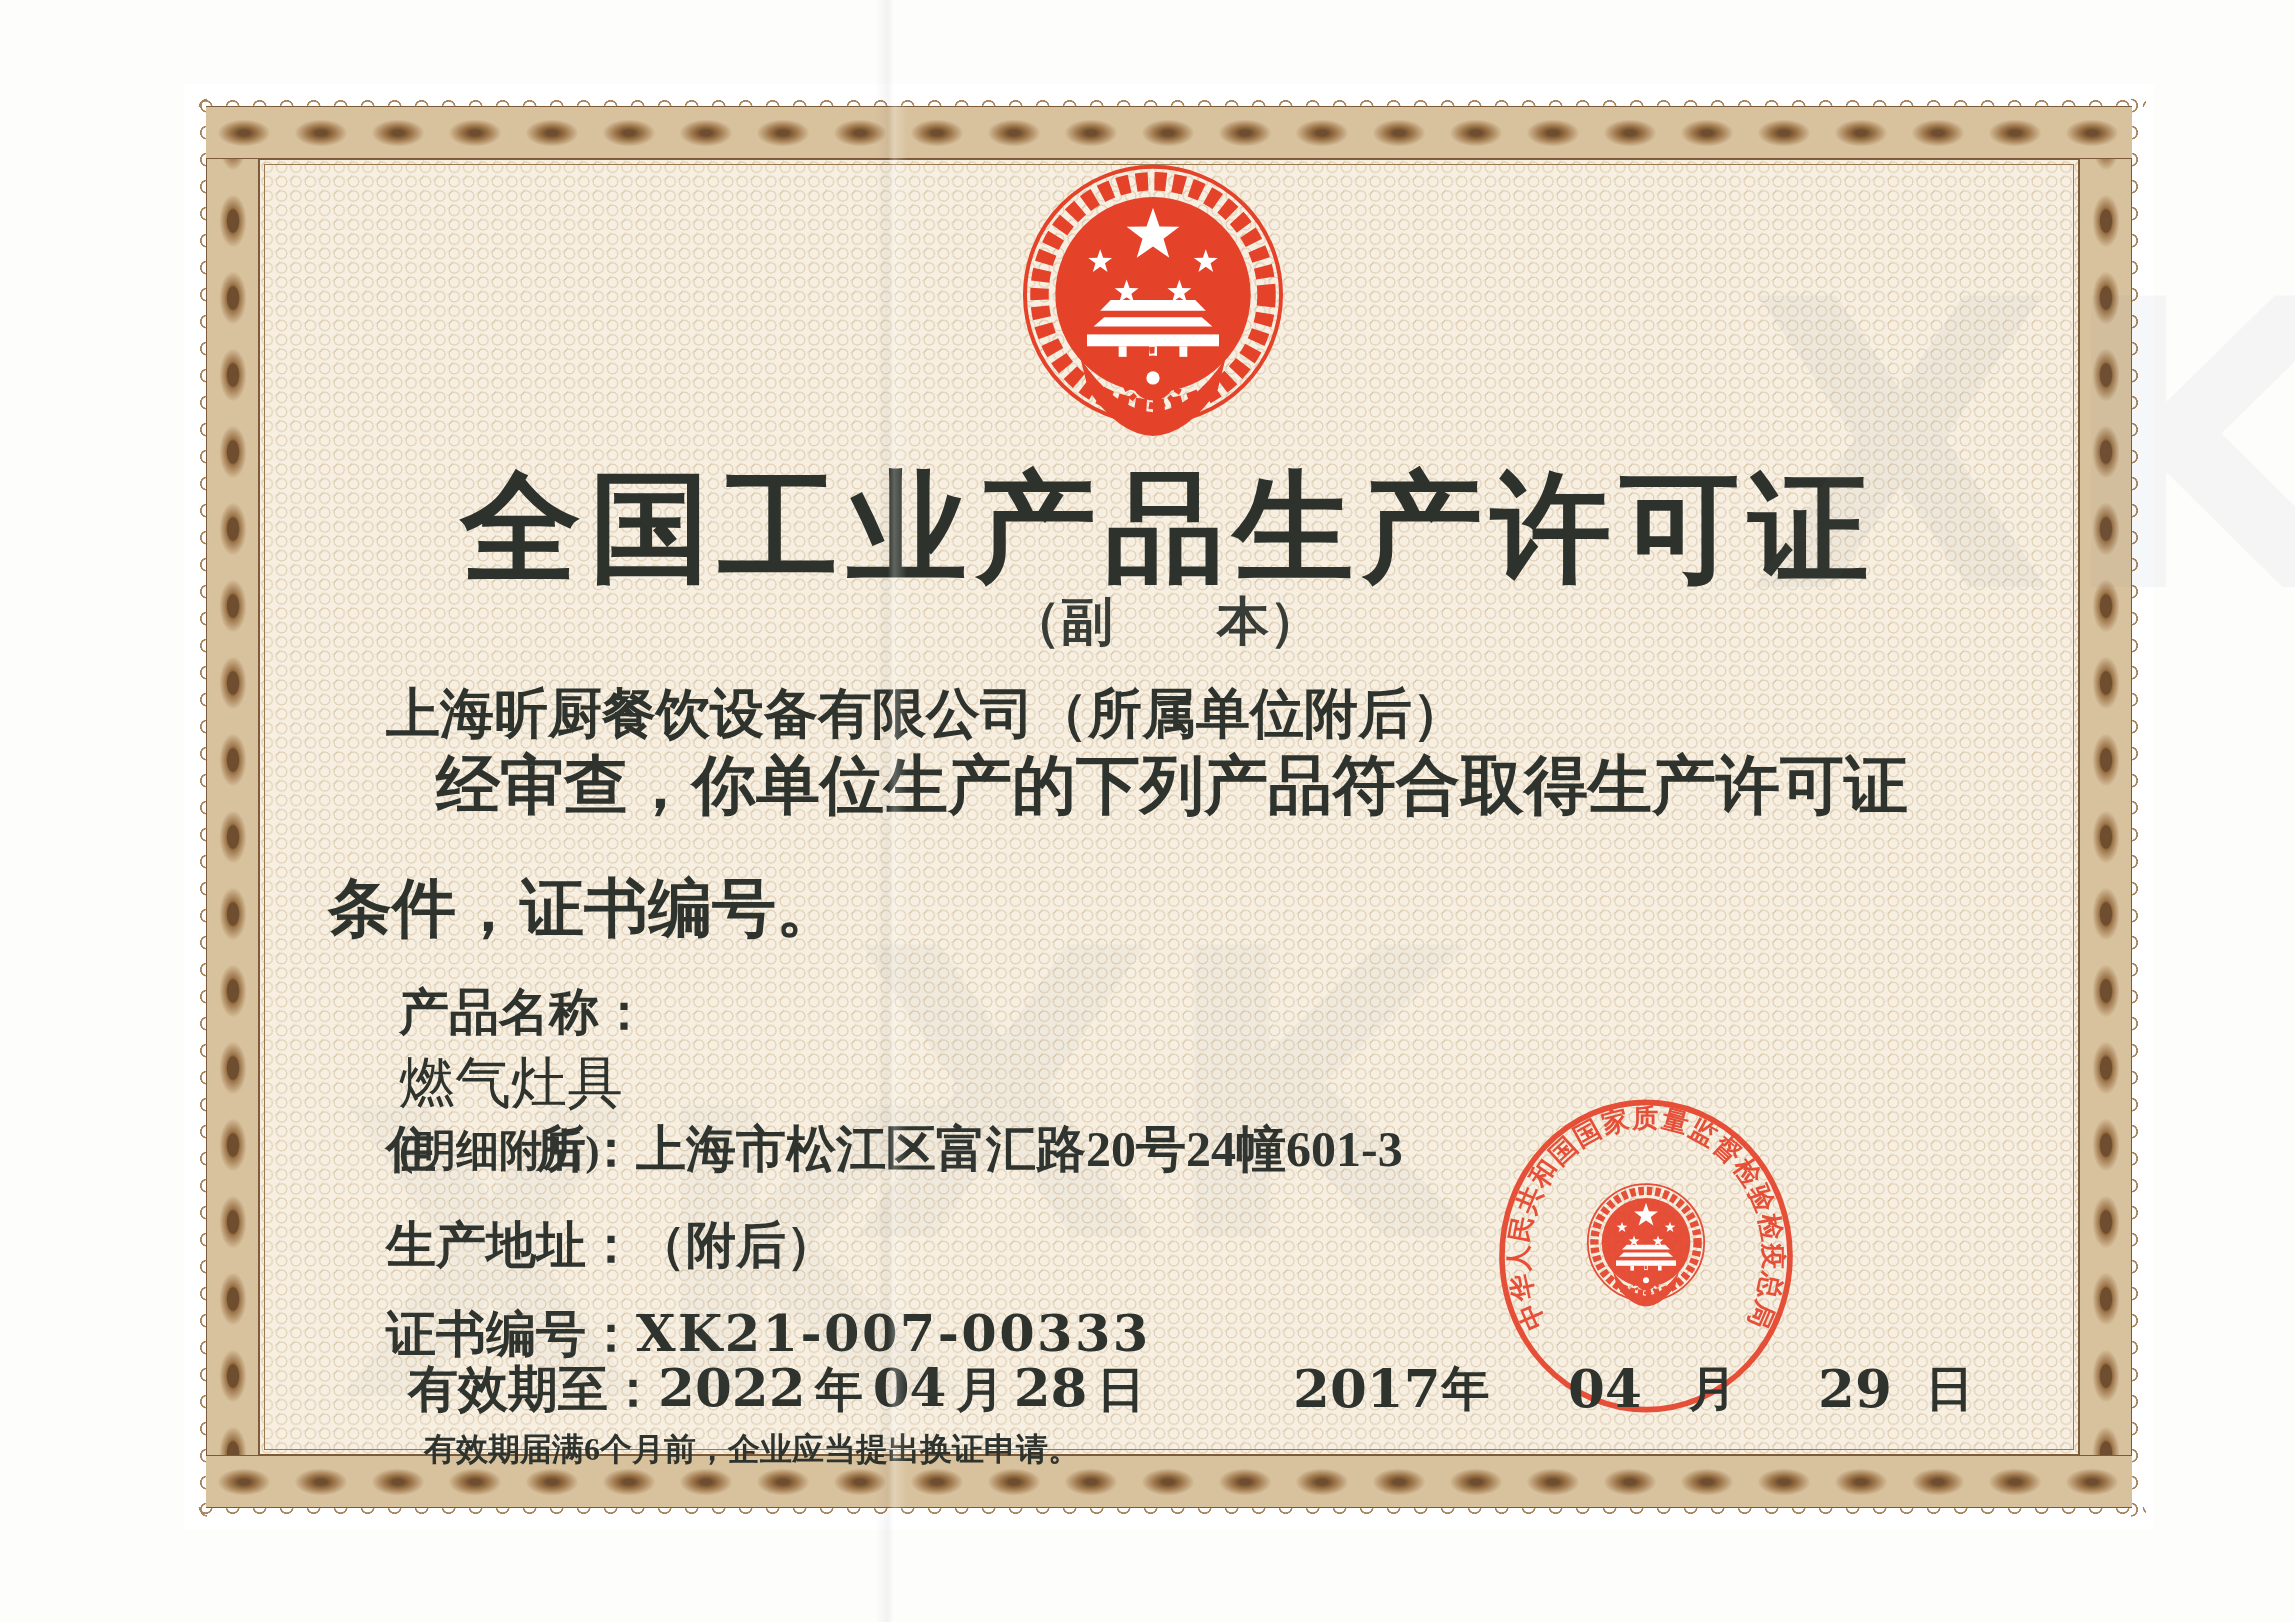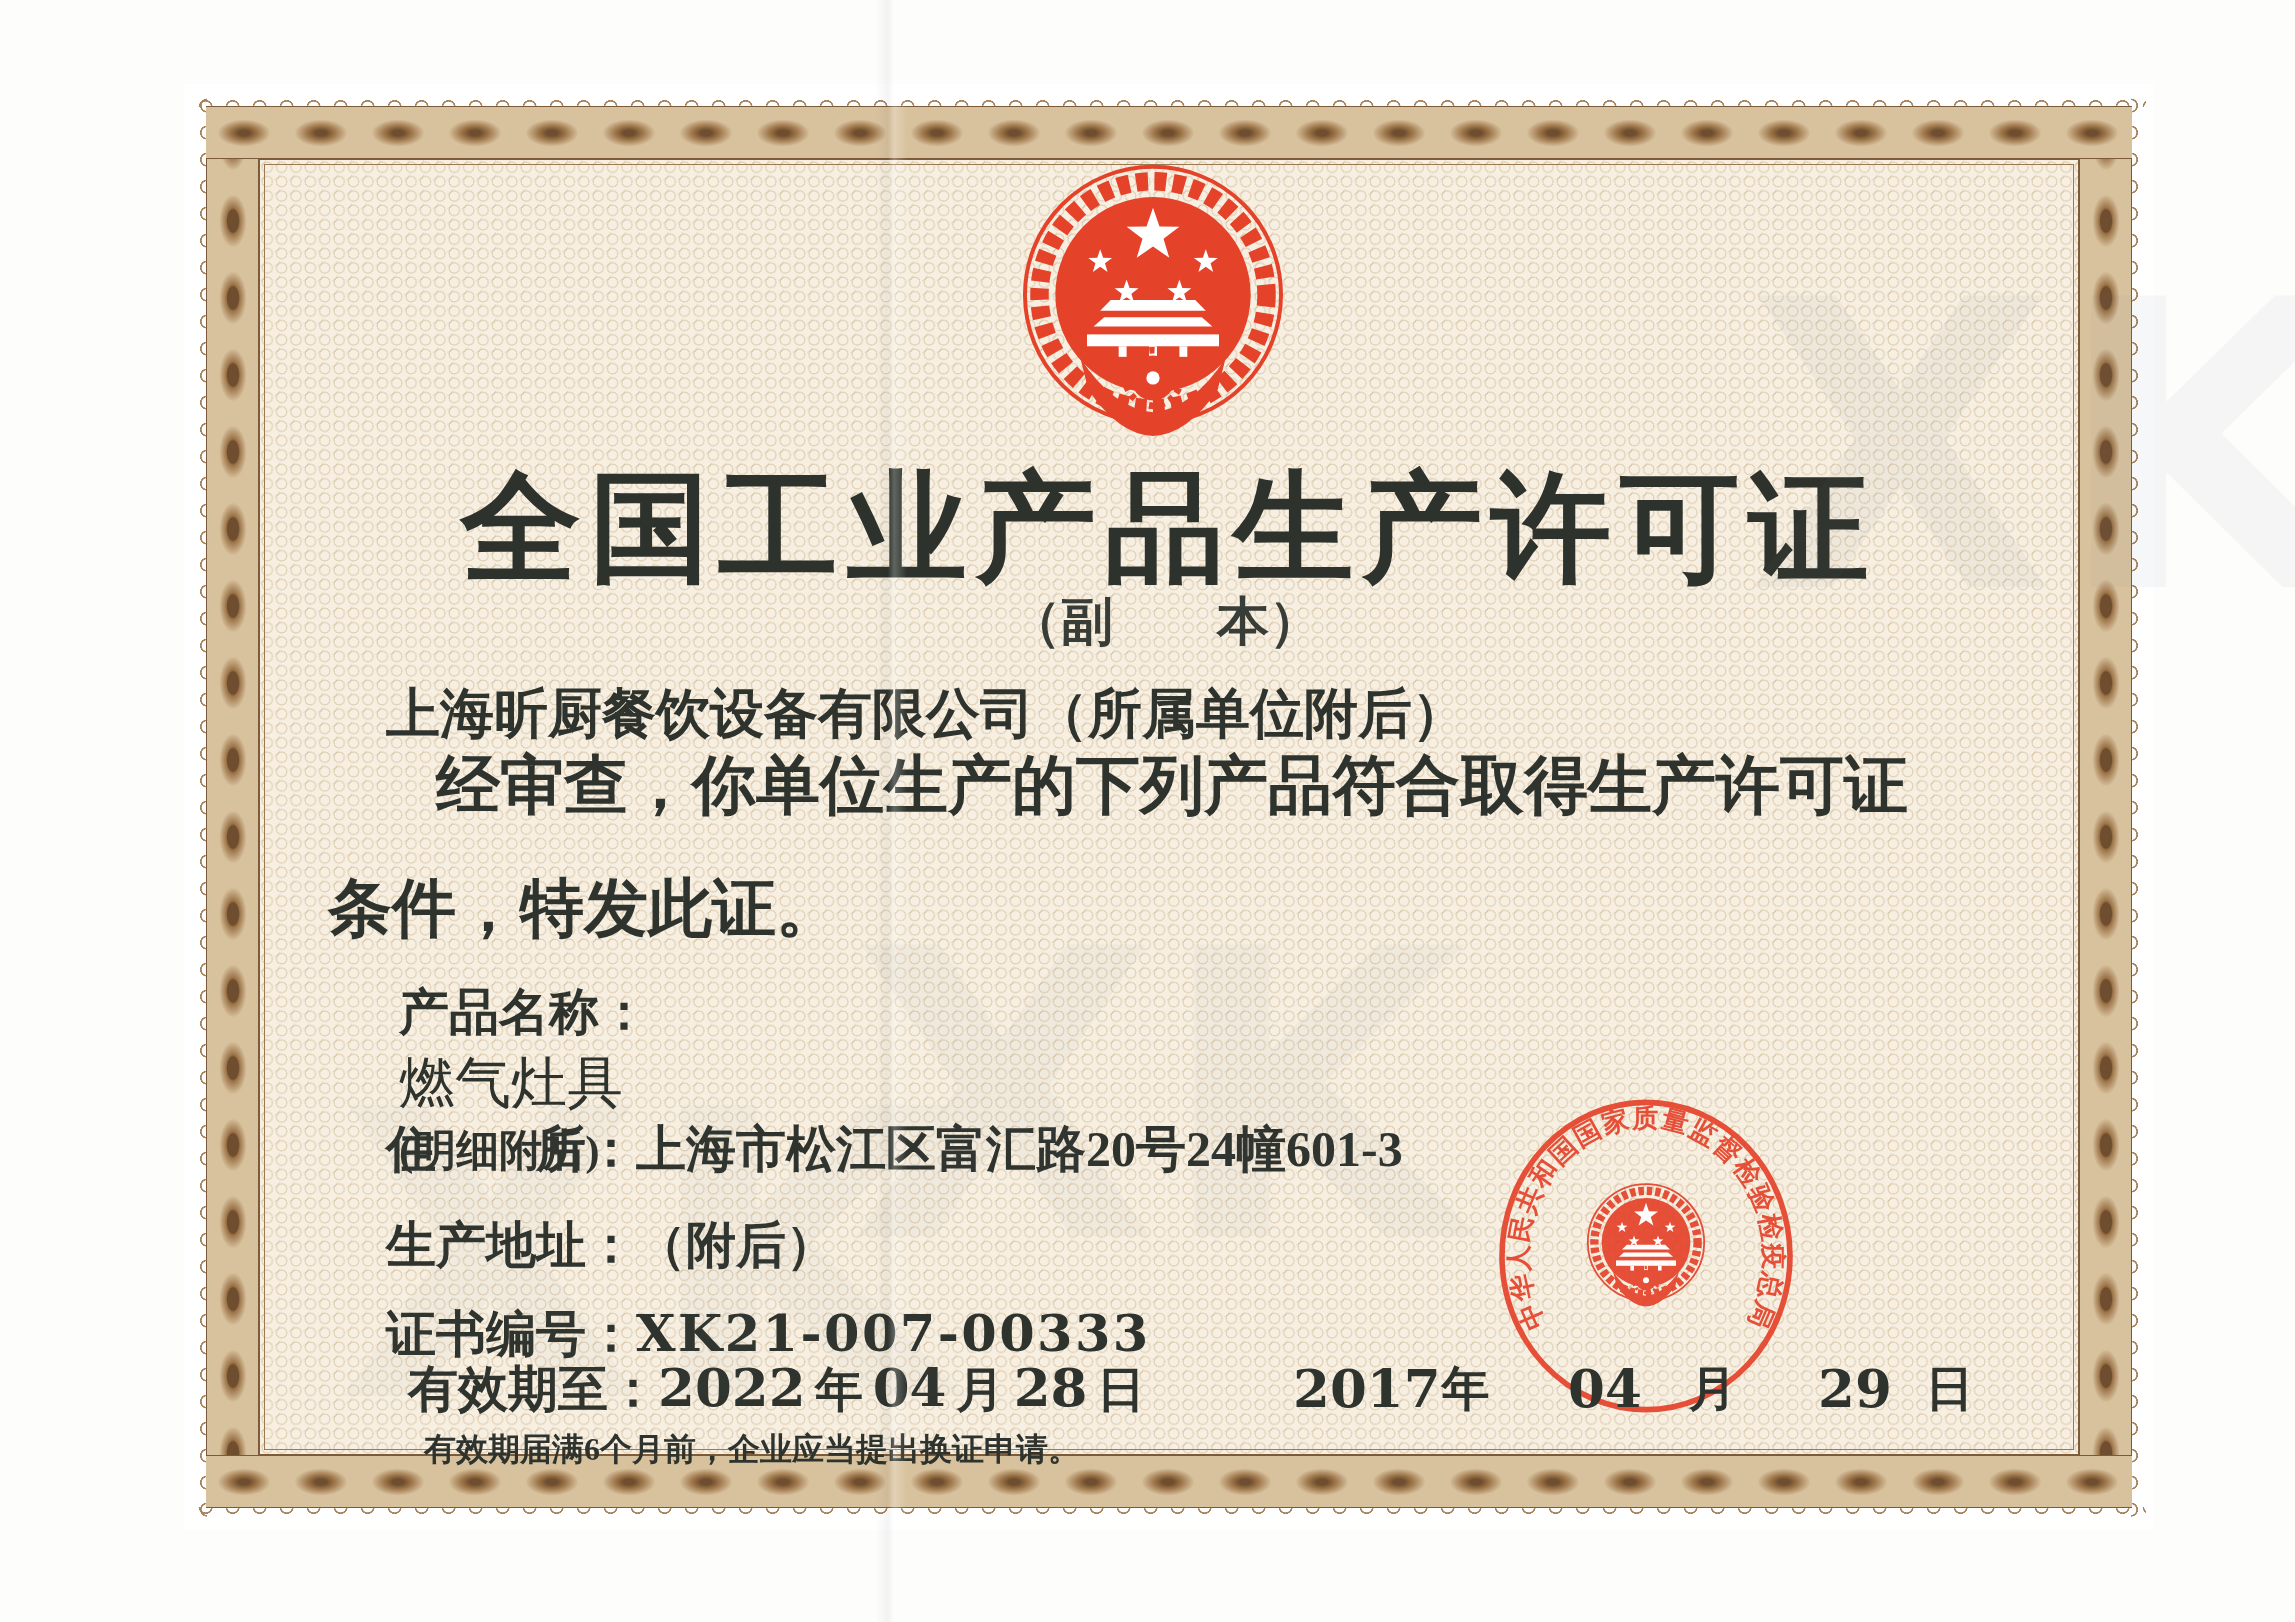--- a/index.html
+++ b/index.html
@@ -113,21 +113,21 @@
     <div class="inner"></div>
 
     <svg class="emblem" viewBox="0 0 200 220">
       <use href="#emblem-sym"></use>
     </svg>
 
     <div class="title">全国工业产品生产许可证</div>
     <div class="subtitle">（副　　本）</div>
     <div class="company">上海昕厨餐饮设备有限公司（所属单位附后）</div>
     <div class="body1">经审查，你单位生产的下列产品符合取得生产许可证</div>
-    <div class="body2">条件，特发此证。</div>
+    <div class="body2">条件，证书编号。</div>
 
     <div class="row row-product">
       <span class="lbl">产品名称：</span>
       <span class="val-main">燃气灶具</span>
       <span class="val-suffix">(明细附后)</span>
     </div>
 
     <div class="row row-addr">
       <span class="lbl">住　　所：</span>
       <span class="val">上海市松江区富汇路20号24幢601-3</span>

